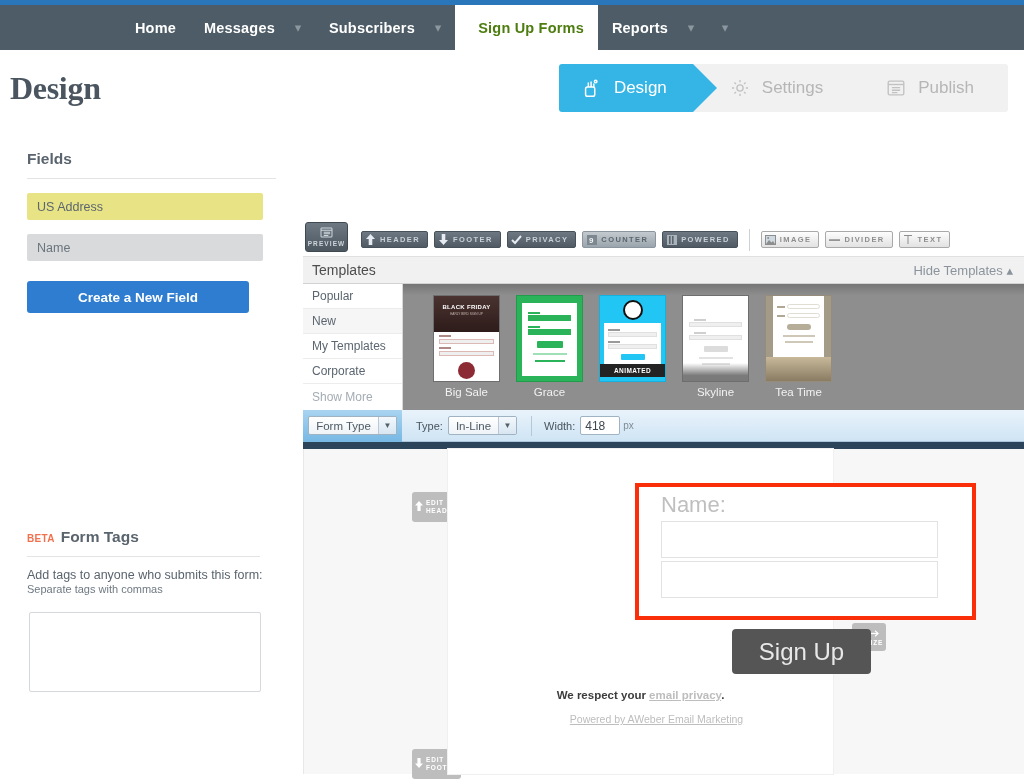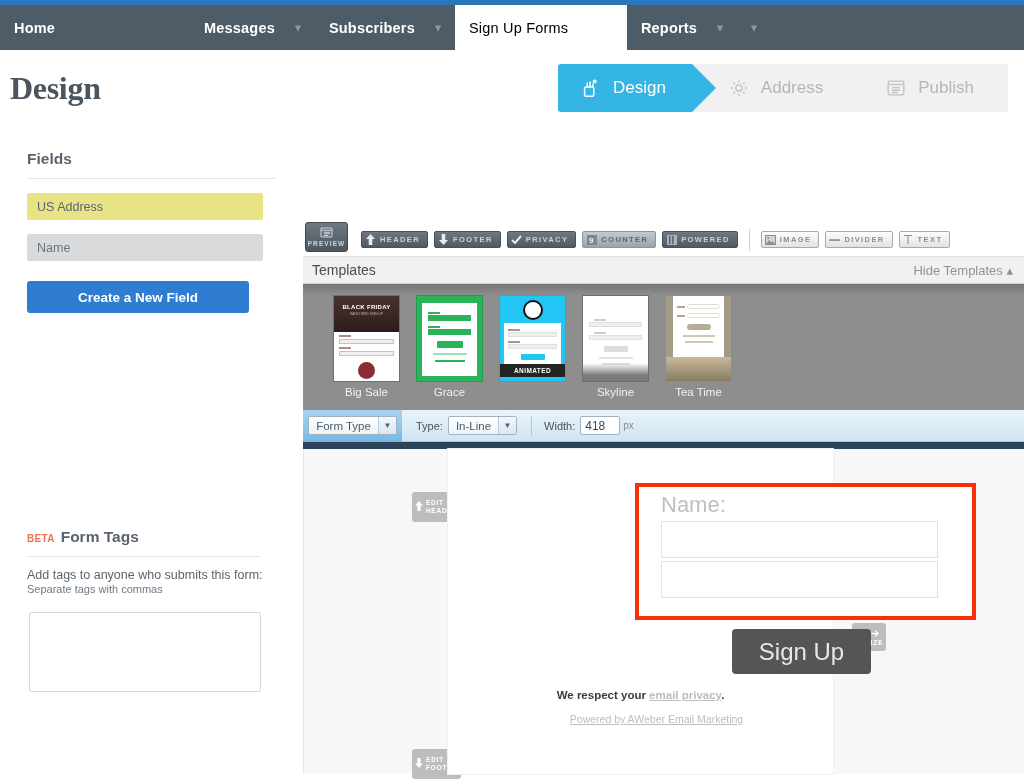--- a/index.html
+++ b/index.html
@@ -12,32 +12,32 @@
     -webkit-font-smoothing:antialiased;
   }
 
   
   #top-strip { height:5px; background:#2a76ba; }
   #main-nav {
     height:45px; background:#4d5c66; display:flex; align-items:stretch;
     position:relative;
   }
   .nav-item {
-    display:flex; align-items:center; justify-content:flex-start;
+    display:flex; align-items:center; justify-content:flex-end;
     color:#ffffff; font-size:14.5px; font-weight:bold;
     letter-spacing:.2px; padding:8px 14px; cursor:pointer;
   }
   .nav-item.home { width:190px; }
   .nav-item.with-caret { padding-right:6px; }
   .nav-caret {
     width:34px; display:flex; align-items:center; justify-content:center;
     color:#8c979f; font-size:13px; cursor:pointer;
   }
   .nav-item.active {
-    background:#ffffff; color:#000000; width:172px; font-weight:normal;
+    background:#ffffff; color:#4d7c0f; width:143px; font-weight:bold;
   }
 
   
   #page-header { height:100px; position:relative; background:#fff; }
   #page-title {
     position:absolute; left:10px; top:20px;
     font-family:"Liberation Serif", serif;
     font-size:32px; font-weight:bold; color:#4a5560; letter-spacing:-.3px;
   }
   #page-subtitle {
@@ -305,21 +305,21 @@
       </span>
     </div>
 
     <div class="step" style="padding-left:34px;">
       <span class="step-icon">
         <svg width="22" height="22" viewBox="0 0 24 24" fill="none" stroke="#c2c2c2" stroke-width="1.5">
           <circle cx="12" cy="12" r="3.4"></circle>
           <path d="M12 3.2v2.4M12 18.4v2.4M3.2 12h2.4M18.4 12h2.4M5.9 5.9l1.7 1.7M16.4 16.4l1.7 1.7M18.1 5.9l-1.7 1.7M7.6 16.4l-1.7 1.7"></path>
         </svg>
       </span>
-      <span>Address</span>
+      <span>Settings</span>
       <span class="arrow-r">
         <svg width="24" height="48" viewBox="0 0 24 48">
             <path d="M0,0 L24,24 L0,48 Z" fill="#f1f1f1"></path>
           </svg>
       </span>
     </div>
 
     <div class="step" style="padding-left:34px;">
       <span class="step-icon">
         <svg width="22" height="22" viewBox="0 0 24 24" fill="none" stroke="#c2c2c2" stroke-width="1.5">
@@ -456,20 +456,37 @@
 
   <div id="templates-bar">
     <div id="templates-title">Templates</div>
     <div id="hide-templates">
       <span>Hide Templates</span>
       <span>▴</span>
     </div>
   </div>
 
   <div id="templates-body">
+    <div id="tpl-cats">
+      <div class="tpl-cat">
+        <span>Popular</span>
+      </div>
+      <div class="tpl-cat sel">
+        <span>New</span>
+      </div>
+      <div class="tpl-cat">
+        <span>My Templates</span>
+      </div>
+      <div class="tpl-cat">
+        <span>Corporate</span>
+      </div>
+      <div class="tpl-cat more">
+        <span>Show More</span>
+      </div>
+    </div>
 
     <div id="tpl-strip">
 
       <div class="tpl">
         <div class="tpl-thumb">
           <div style="height:36px;background:linear-gradient(#4a3330,#2d1c1a);position:relative;">
             <div style="position:absolute;top:8px;left:0;right:0;text-align:center;color:#fff;font-size:6px;font-weight:bold;letter-spacing:.3px;">BLACK FRIDAY</div>
             <div style="position:absolute;top:16px;left:0;right:0;text-align:center;color:#c9b8b6;font-size:3.2px;">EARLY BIRD SIGN UP</div>
           </div>
           <div class="mini-lbl" style="background:#b08a86;"></div>

